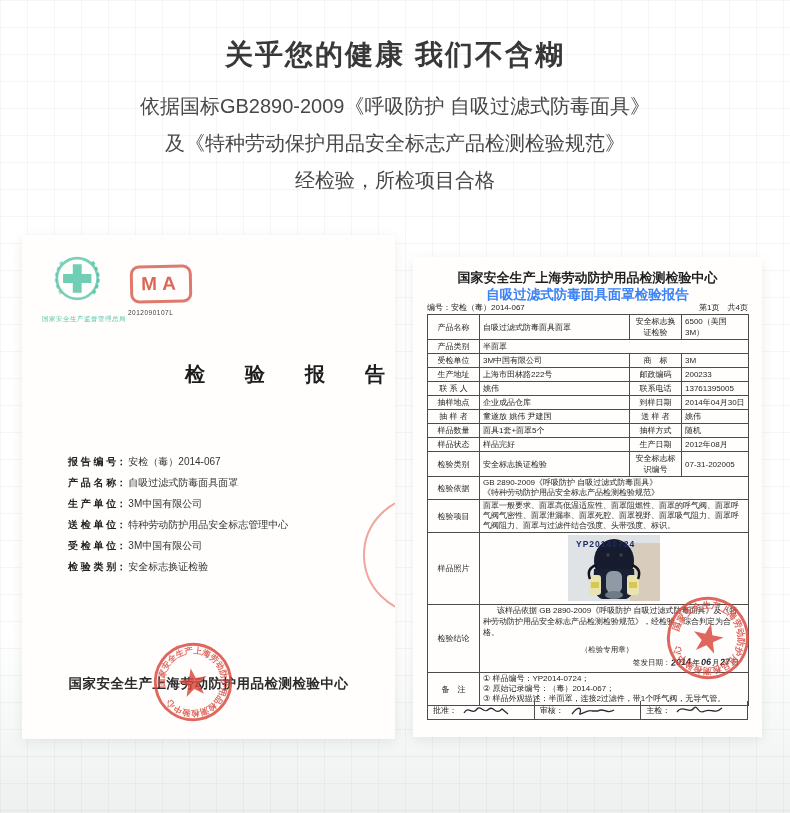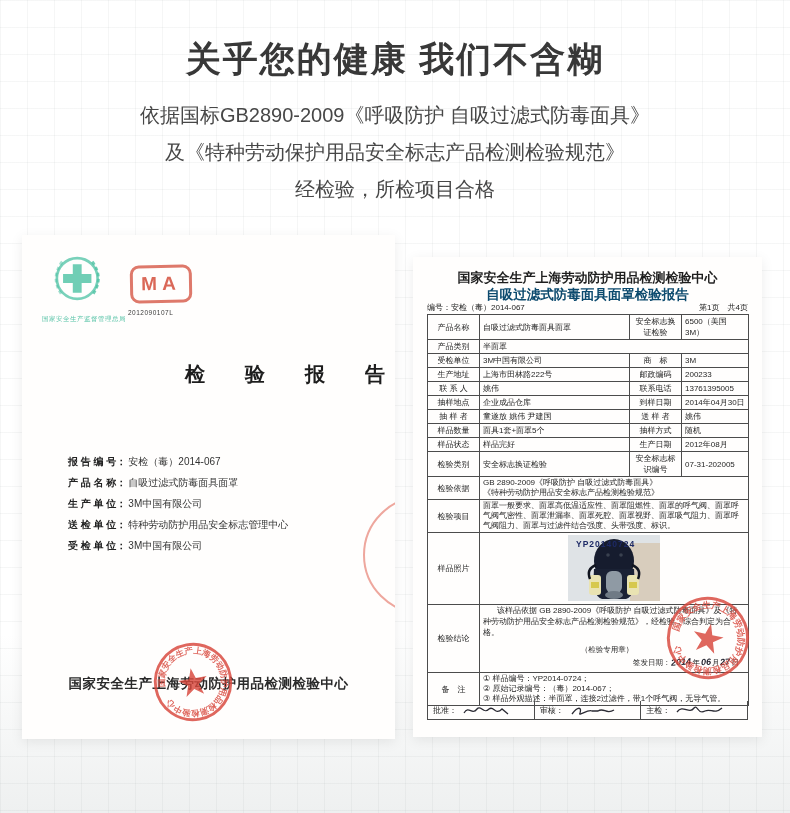--- a/index.html
+++ b/index.html
@@ -7,21 +7,21 @@
     width:790px;height:813px;position:relative;overflow:hidden;
     font-family:"Liberation Sans","DejaVu Sans",sans-serif;color:#333;
     background:
       linear-gradient(rgba(120,130,130,0.07) 1px, transparent 1px),
       linear-gradient(90deg, rgba(120,130,130,0.07) 1px, transparent 1px),
       linear-gradient(#ffffff 0%, #ffffff 78%, #eef0f0 100%);
     background-size:27px 27px,27px 27px,100% 100%;
   }
   
   .hdr{position:absolute;left:0;top:0;width:100%;text-align:center;}
-  .hdr h1{margin:36px 0 0 0;font-size:35px;letter-spacing:2px;color:#383838;font-weight:bold;}
+  .hdr h1{margin:36px 0 0 0;font-size:28px;letter-spacing:2px;color:#383838;font-weight:bold;}
   .hdr p{margin:14px 40px 0 40px;font-size:20px;line-height:37px;color:#474747;font-weight:normal;}
   
   .paper{position:absolute;background:#fffefd;box-shadow:0 3px 12px rgba(0,0,0,0.08);overflow:hidden;}
   #left-cert{left:22px;top:235px;width:373px;height:504px;}
   #right-cert{left:413px;top:257px;width:349px;height:480px;}
   
   .emblem{position:absolute;left:26px;top:16px;}
   .emblem-caption{position:absolute;left:2px;top:80px;width:120px;font-size:6.5px;color:#57c3a7;
       text-align:center;filter:blur(0.5px);letter-spacing:0.5px;}
   .ma-stamp{position:absolute;left:108px;top:30px;width:56px;height:32px;border:3px solid rgba(214,88,70,0.8);
@@ -36,21 +36,21 @@
   .lc-field .val{color:#333;margin-left:2px;}
   .lc-footer{position:absolute;left:0;top:440px;width:100%;text-align:center;font-size:13.5px;
       font-weight:bold;color:#2a2a2a;letter-spacing:0.5px;z-index:3;}
   .stamp{position:absolute;opacity:0.82;z-index:4;pointer-events:none;}
   #lc-stamp{left:130px;top:406px;transform:rotate(-10deg);}
   #rc-stamp{left:252px;top:338px;transform:rotate(12deg);}
   .edge-arc{position:absolute;left:341px;top:261px;width:114px;height:114px;border-radius:50%;
       border:2.5px solid rgba(222,80,62,0.5);z-index:2;}
   
   .rc-title1{position:absolute;left:0;top:12px;width:100%;text-align:center;font-size:13px;font-weight:bold;color:#1e1e1e;}
-  .rc-title2{position:absolute;left:0;top:29px;width:100%;text-align:center;font-size:13.5px;font-weight:bold;color:#0c4a6e;}
+  .rc-title2{position:absolute;left:0;top:29px;width:100%;text-align:center;font-size:13.5px;font-weight:bold;color:#3b82f6;}
   .rc-meta{position:absolute;left:14px;top:45px;width:321px;display:flex;justify-content:space-between;font-size:8px;color:#222;}
   table.rc{position:absolute;left:14px;top:57px;width:321px;border-collapse:collapse;table-layout:fixed;
       font-size:8px;color:#1f1f1f;}
   table.rc td{border:1px solid #4c4c4c;padding:1px 3px;vertical-align:middle;overflow:hidden;}
   table.rc td.lab{text-align:center;padding:1px 2px;}
   .pre{white-space:pre-line;line-height:10px;}
   .indent{ text-indent:14px;line-height:11px;}
   .photo-cell{text-align:center;vertical-align:middle;}
   .photo{display:inline-block;position:relative;width:92px;height:66px;background:#dde2e5;border-radius:9px;}
   .photo-code{position:absolute;left:8px;top:4px;font-size:8.5px;font-weight:bold;color:#1d2a66;letter-spacing:1px;z-index:2;}
@@ -106,20 +106,24 @@
       <span class="lab">生 产 单 位：</span>
       <span class="val">3M中国有限公司</span>
     </div>
     <div class="lc-field">
       <span class="lab">送 检 单 位：</span>
       <span class="val">特种劳动防护用品安全标志管理中心</span>
     </div>
     <div class="lc-field">
       <span class="lab">受 检 单 位：</span>
       <span class="val">3M中国有限公司</span>
+    </div>
+    <div class="lc-field">
+      <span class="lab">检 验 类 别：</span>
+      <span class="val">安全标志换证检验</span>
     </div>
   </div>
 
   <div class="lc-footer">国家安全生产上海劳动防护用品检测检验中心</div>
 
   <svg class="stamp" id="lc-stamp" width="82" height="82" viewBox="0 0 100 100">
     <defs>
         <path id="circA" d="M50,50 m-35,0 a35,35 0 1,1 70,0 a35,35 0 1,1 -70,0"></path>
       </defs>
     <circle cx="50" cy="50" r="46" fill="none" stroke="#d8473c" stroke-width="3.5"></circle>

